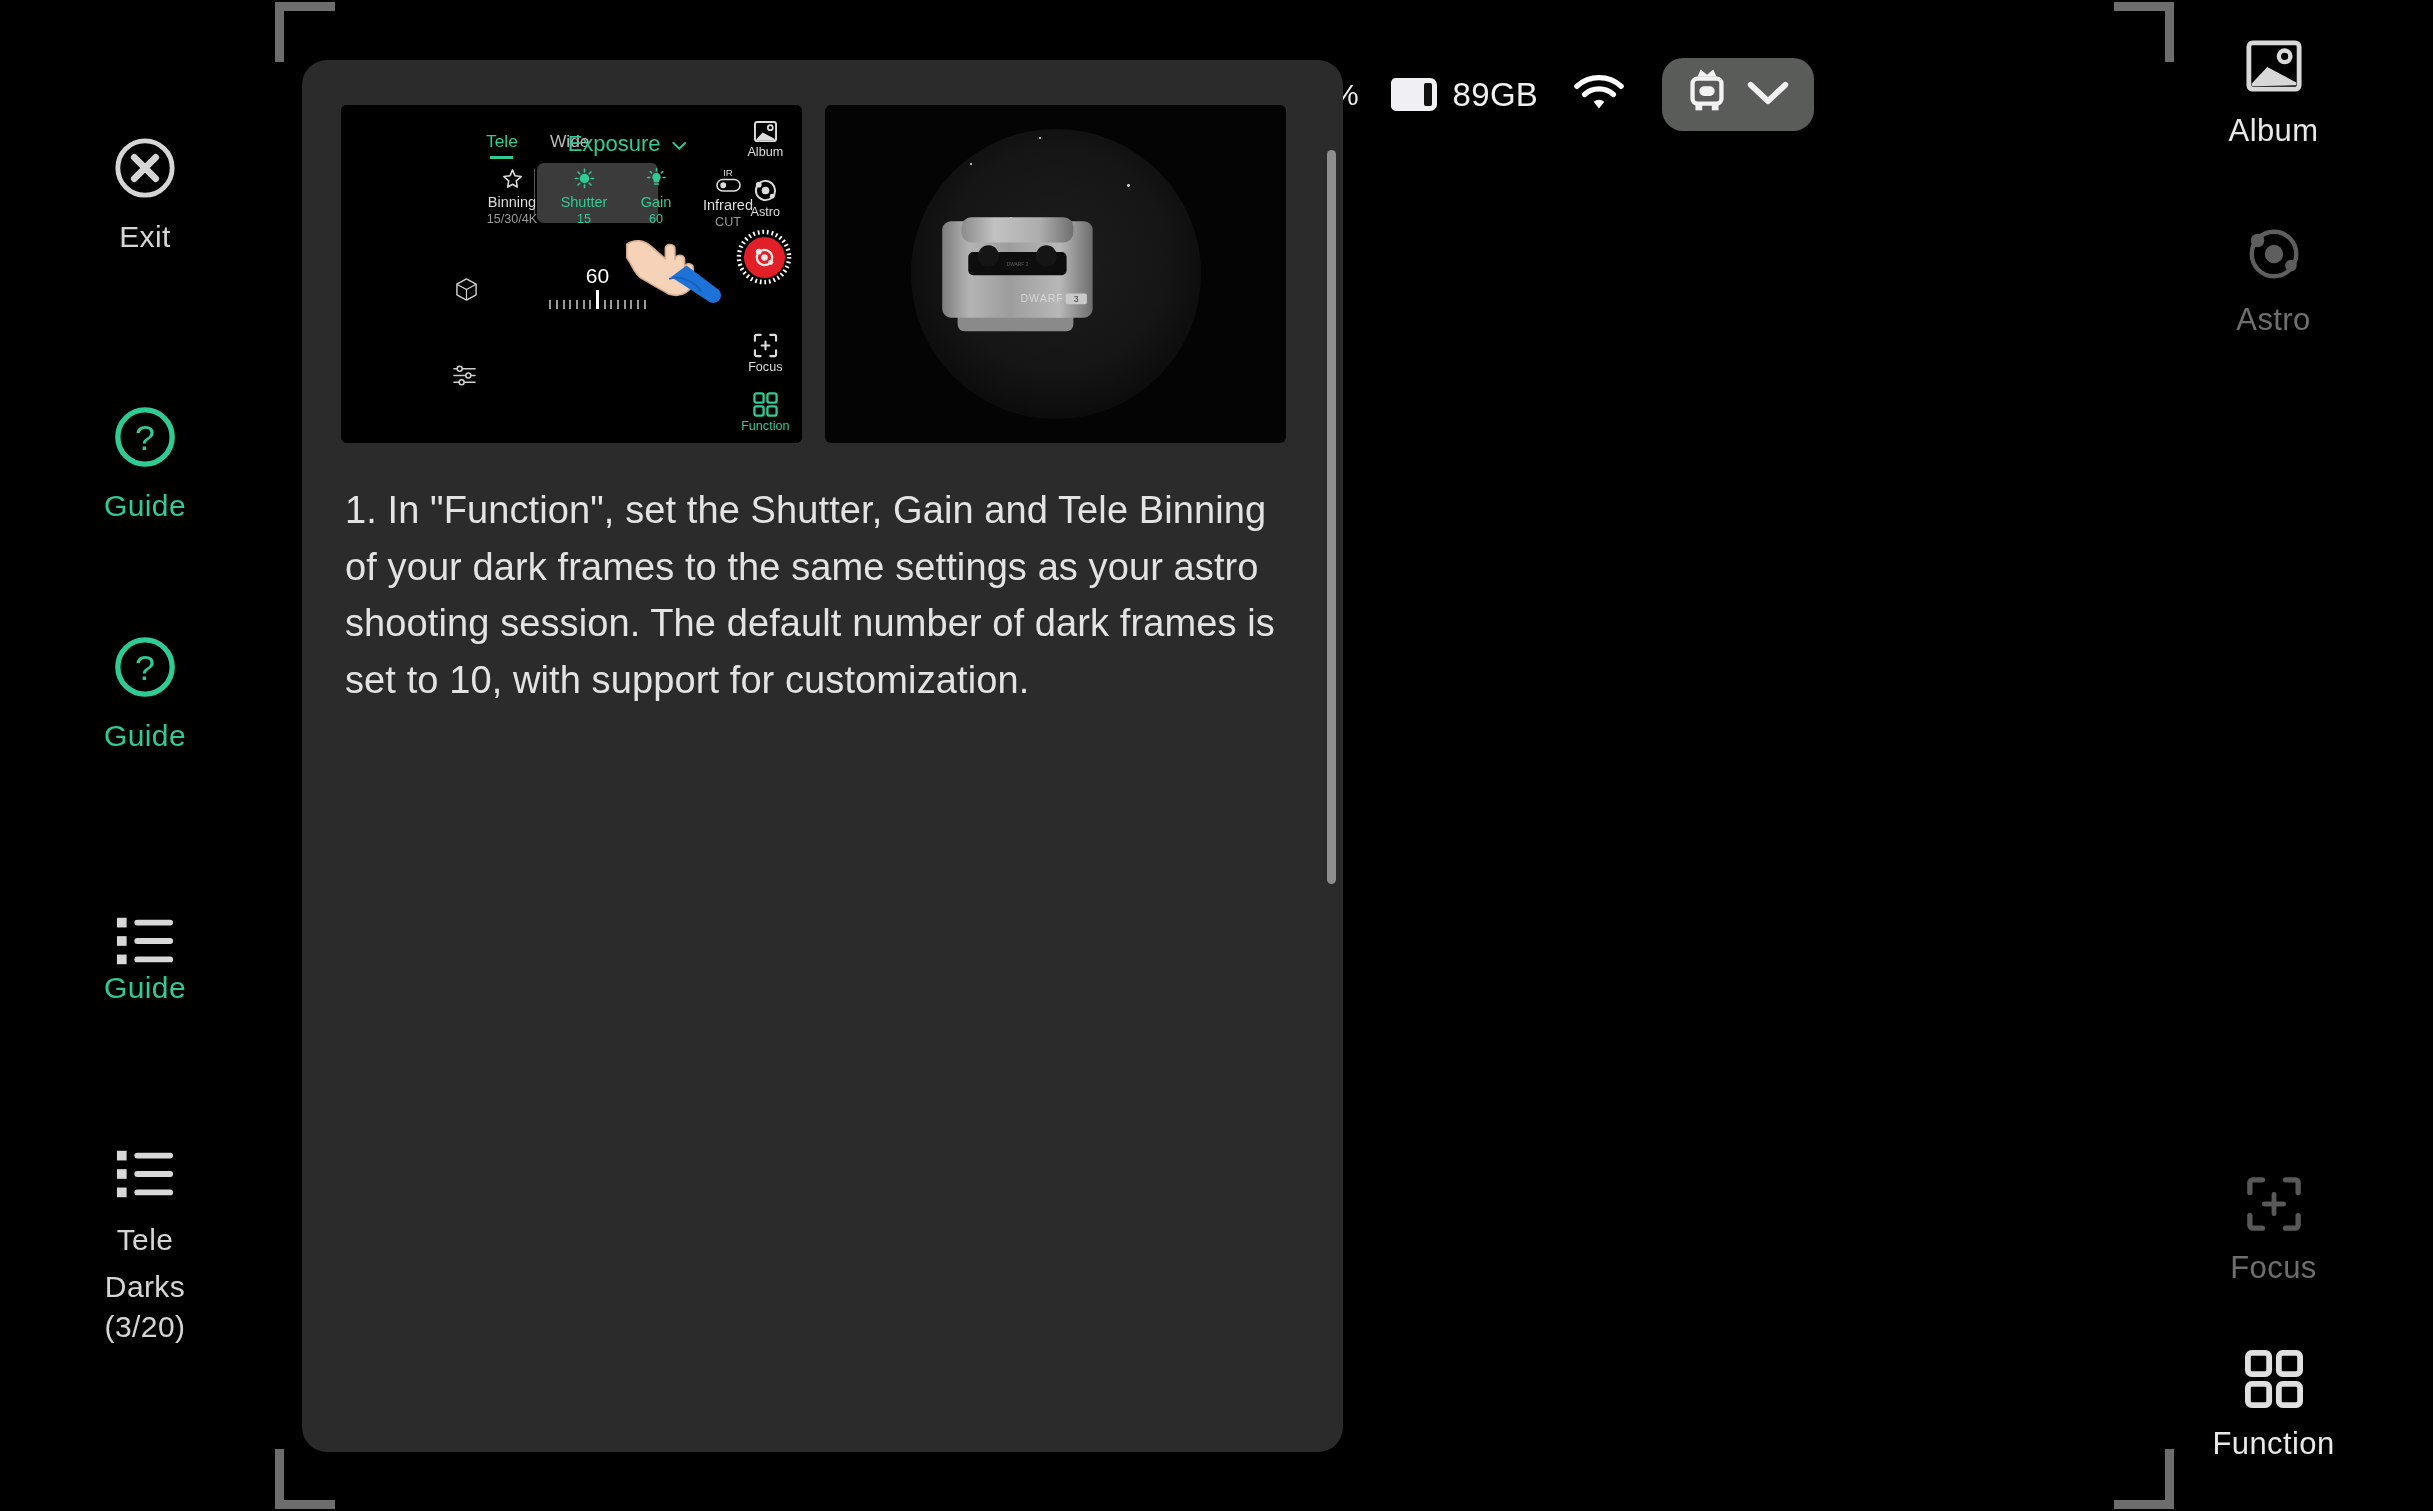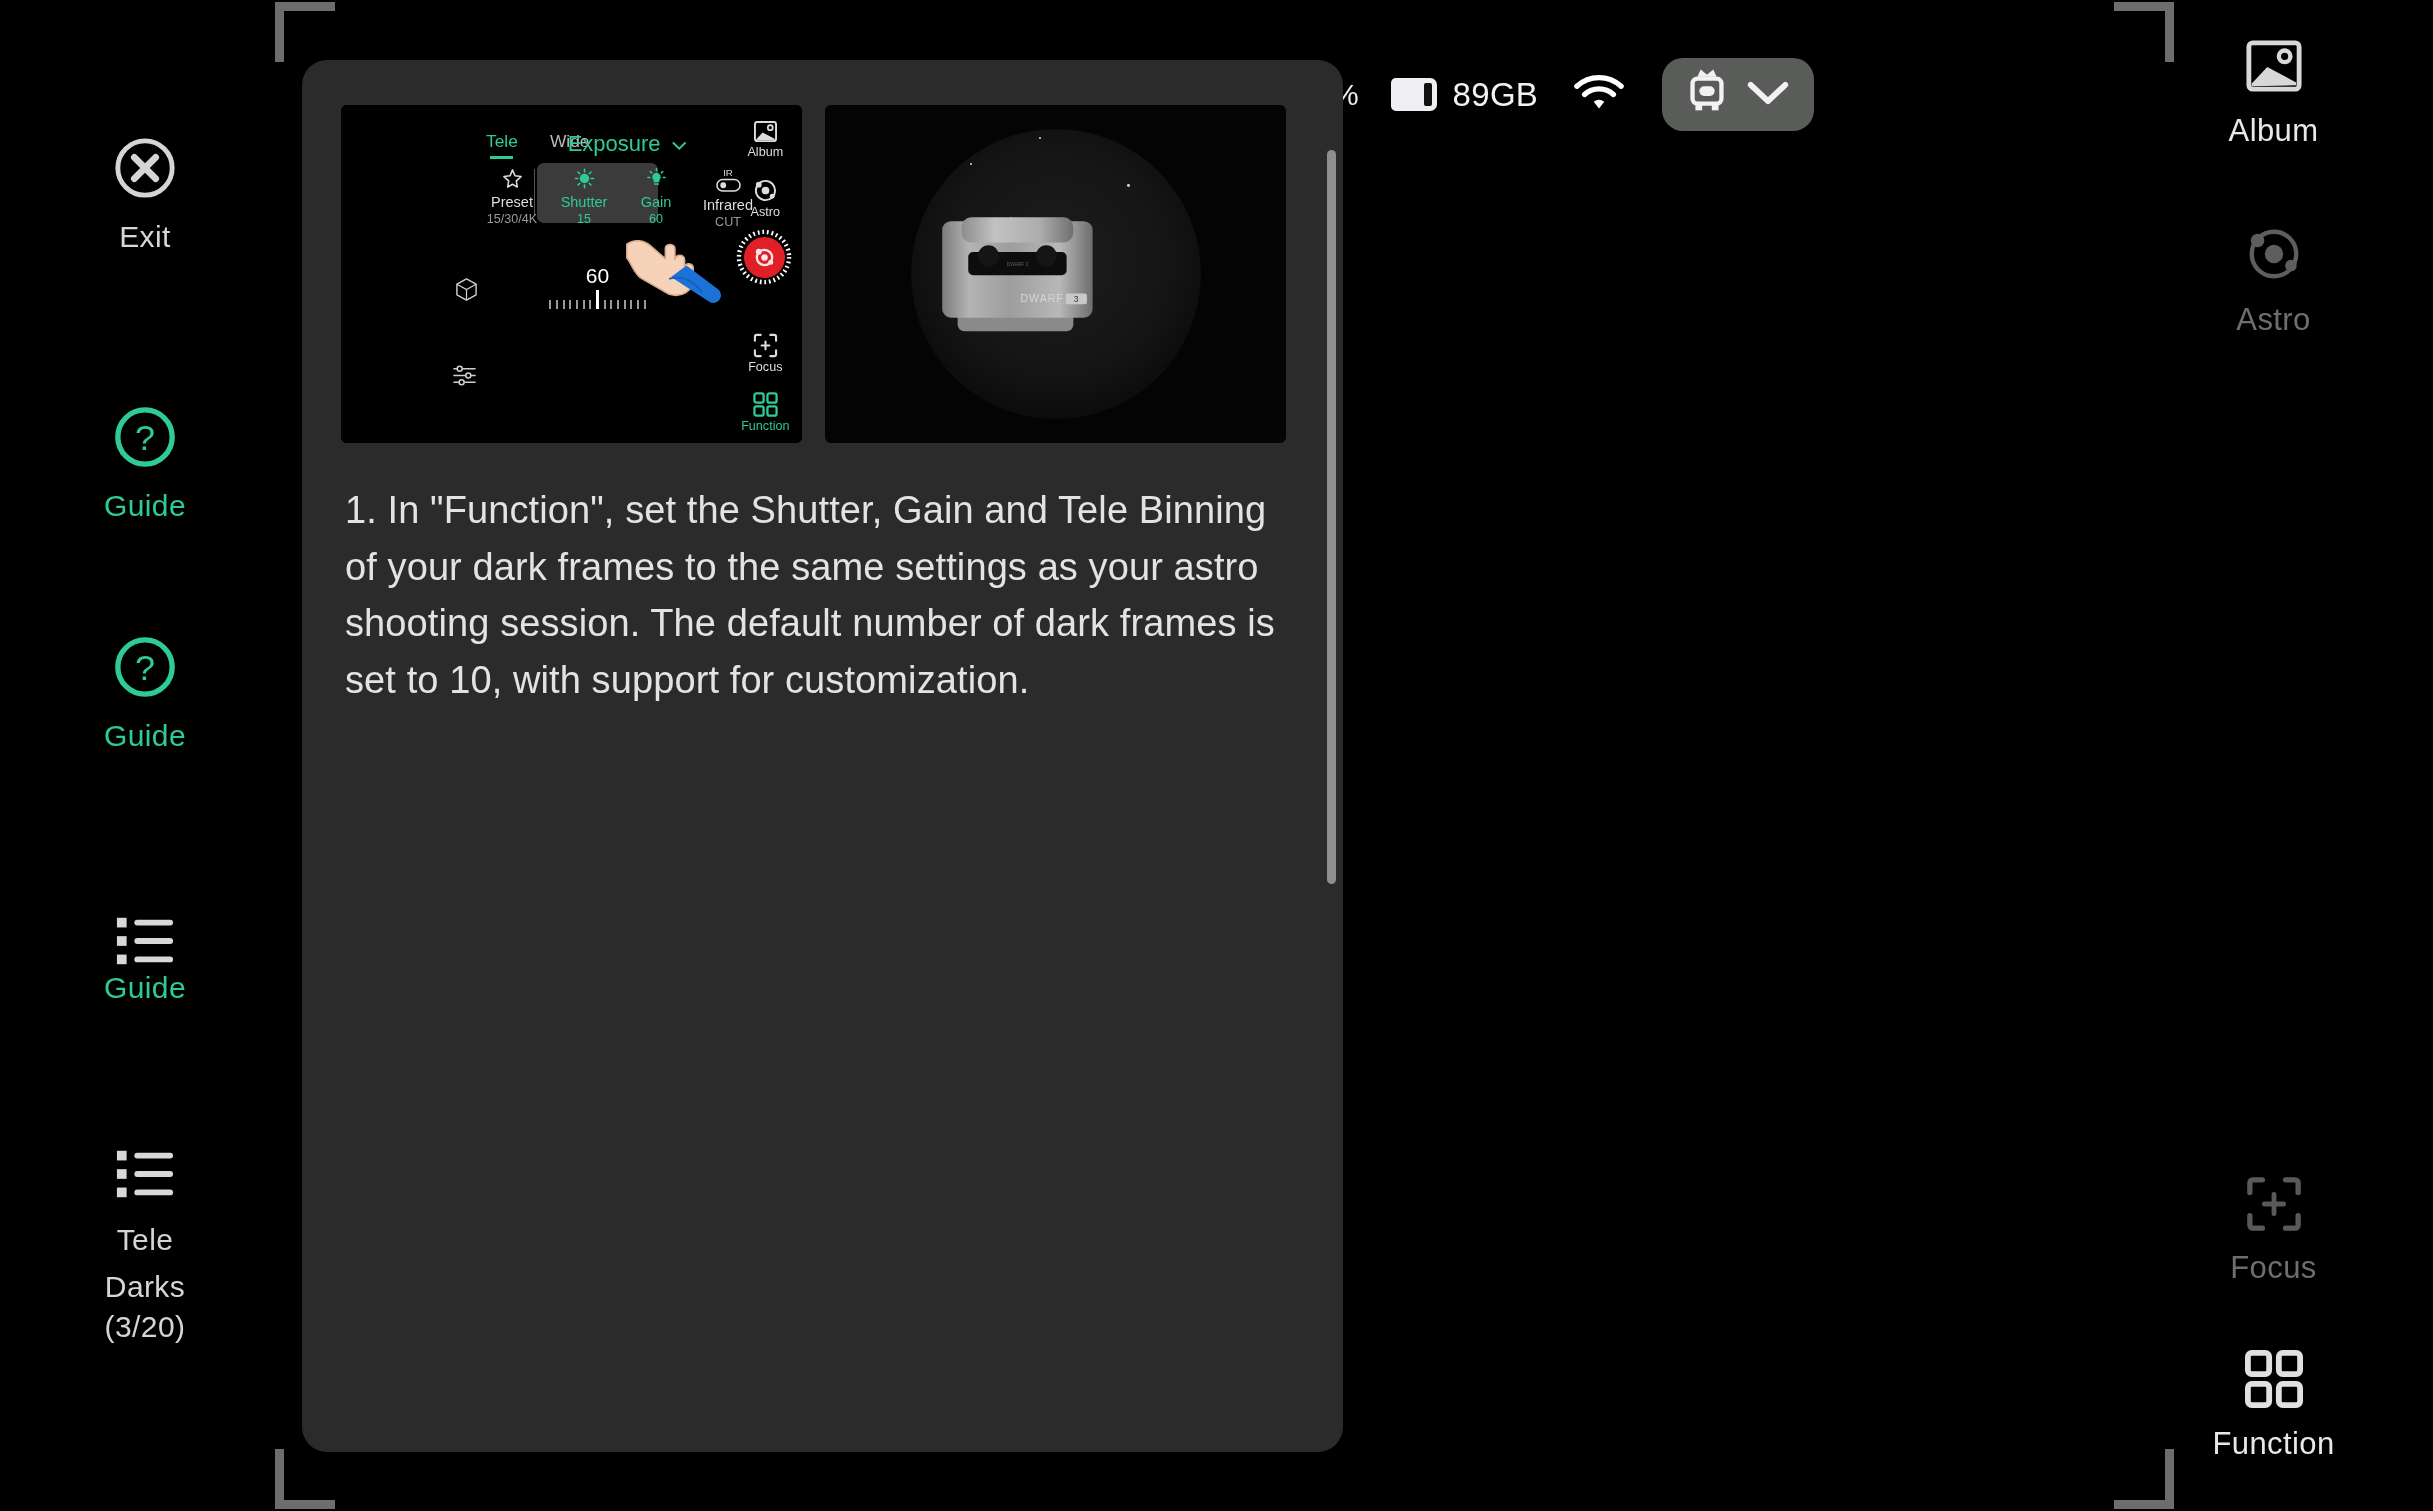--- a/index.html
+++ b/index.html
@@ -337,21 +337,21 @@
       </div>
 
       <div class="t1-hl"></div>
       <div class="t1-div"></div>
 
       <div class="t1-row">
         <div class="t1-cell">
           <svg width="21" height="21" viewBox="0 0 22 22">
               <path d="M11 2 L13.5 8 L20 9 L15 13.5 L16 20 L11 17 L6 20 L7 13.5 L2 9 L8.5 8 Z" stroke="#ddd" stroke-width="1.6" fill="none" stroke-linejoin="round"></path>
             </svg>
-          <span class="nm">Preset</span>
+          <span class="nm">Binning</span>
           <span class="vl">15/30/4K</span>
         </div>
         <div class="t1-cell gr">
           <svg width="21" height="21" viewBox="0 0 22 22">
             <circle cx="11" cy="11" r="5" fill="#2ecb93"></circle>
             <g stroke="#2ecb93" stroke-width="1.7" stroke-linecap="round">
               <path d="M11 1.5 v2.5"></path>
                 <path d="M11 18 v2.5"></path>
                 <path d="M1.5 11 h2.5"></path>
                 <path d="M18 11 h2.5"></path>

